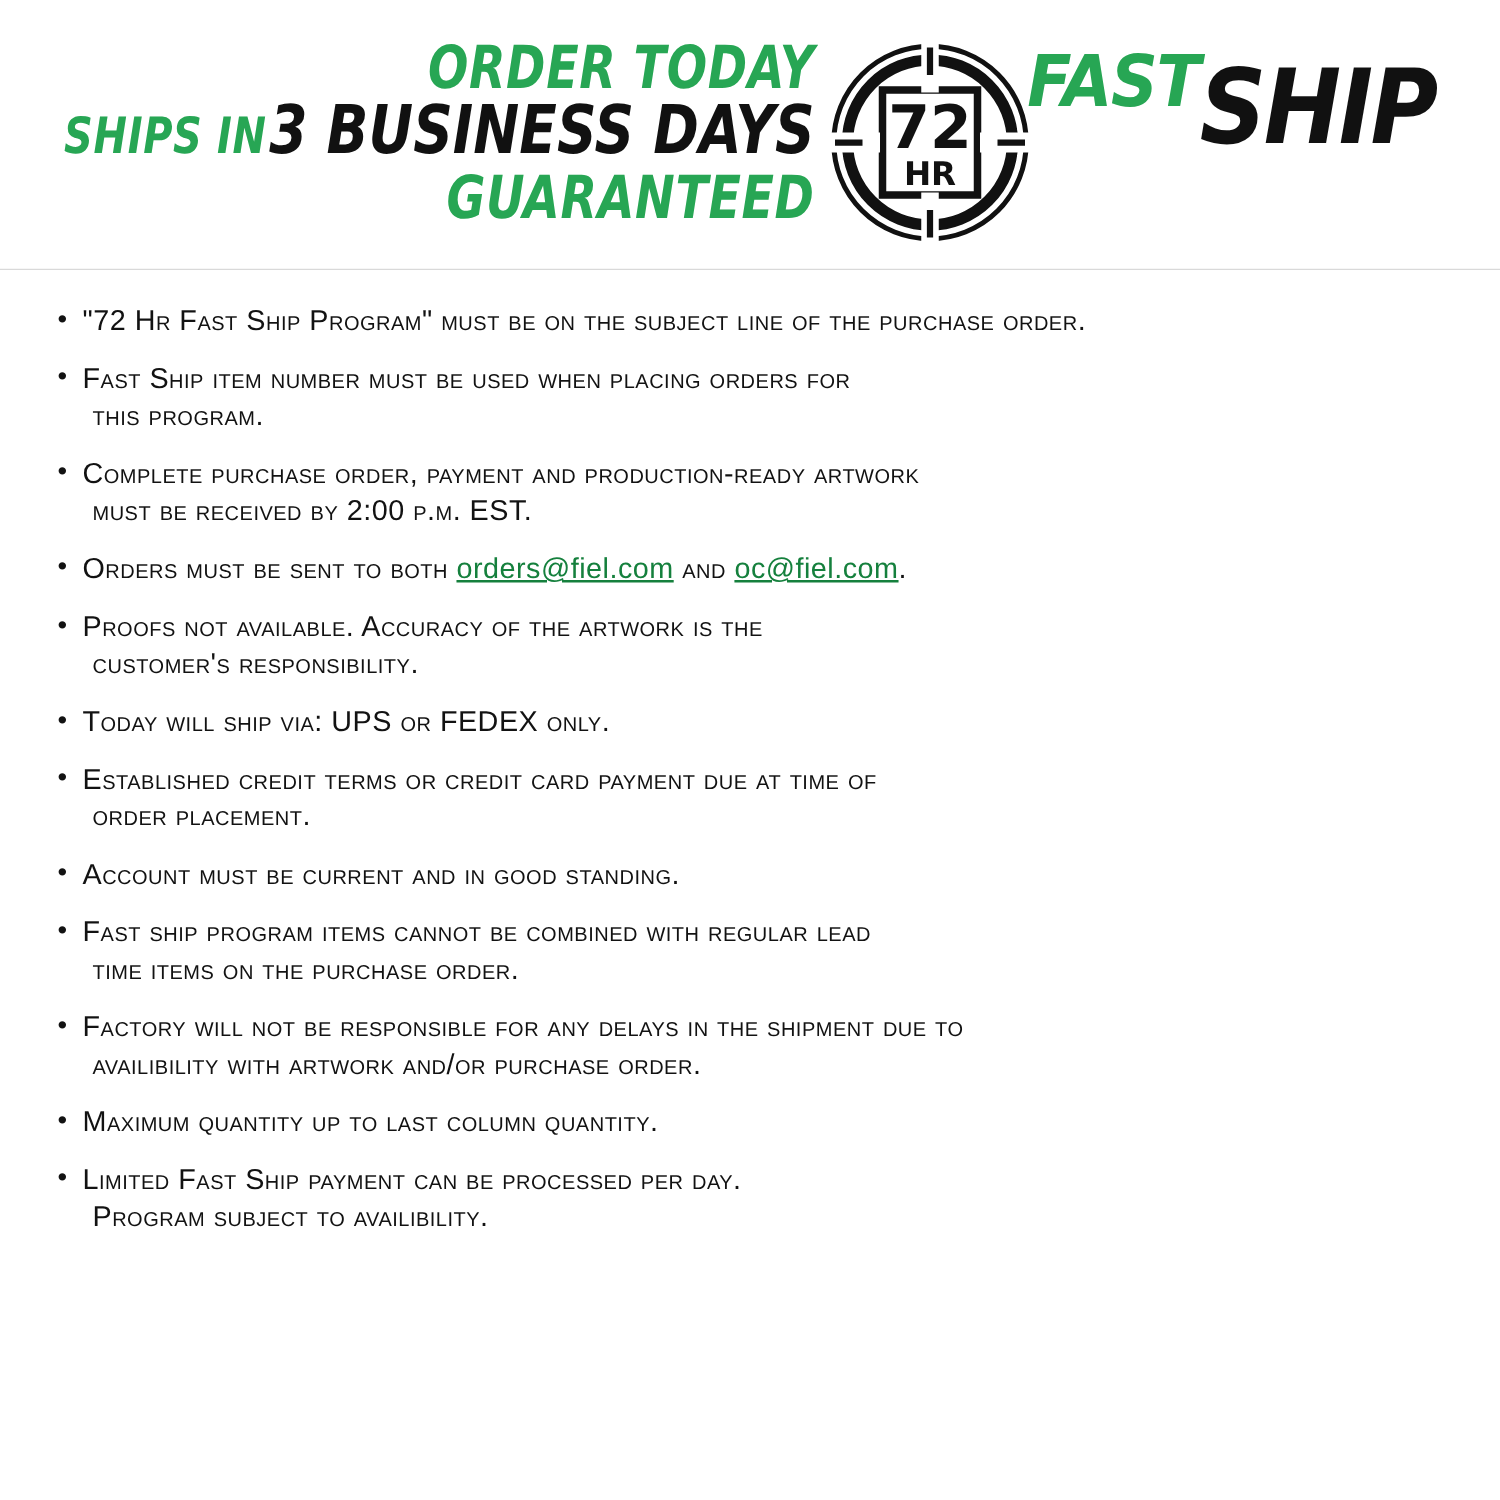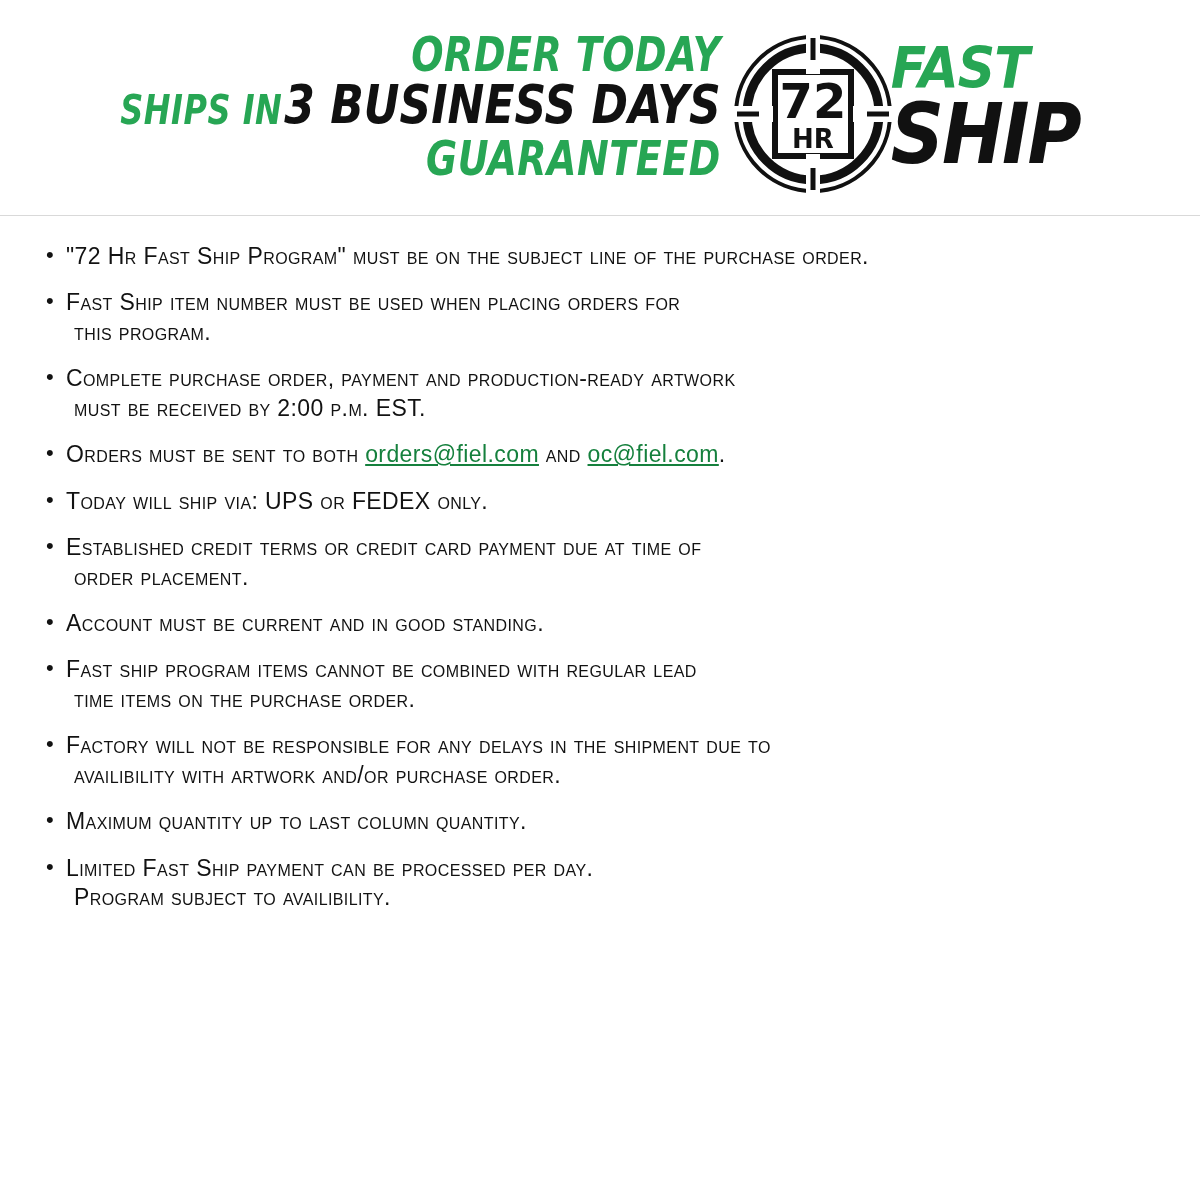--- a/index.html
+++ b/index.html
@@ -99,21 +99,21 @@
     width: 160px;
     height: 160px;
     margin: 0 2px 0 12px;
     flex: none;
   }
   .badge-wrap svg { display: block; }
 
   
   .fastship {
     display: flex;
-    flex-direction: column;
+    flex-direction: row;
     justify-content: center;
     padding-top: 14px;
     line-height: 0.92;
     margin-left: -4px;
   }
   .fast-word {
     font-family: "DejaVu Sans", sans-serif;
     font-weight: bold;
     font-style: italic;
     font-size: 52px;
@@ -224,20 +224,24 @@
       <span class="indent2">this program.</span>
     </li>
     <li>
       <span>Complete purchase order, payment and production-ready artwork</span>
       <span class="indent2">must be received by 2:00 p.m. EST.</span>
     </li>
     <li>
       <span>Orders must be sent to both </span><a class="email" href="#">orders@fiel.com</a><span> and </span><a class="email" href="#">oc@fiel.com</a><span>.</span>
     </li>
     <li>
+      <span>Proofs not available. Accuracy of the artwork is the</span>
+      <span class="indent2">customer's responsibility.</span>
+    </li>
+    <li>
       <span>Today will ship via: UPS or FEDEX only.</span>
     </li>
     <li>
       <span>Established credit terms or credit card payment due at time of</span>
       <span class="indent2">order placement.</span>
     </li>
     <li>
       <span>Account must be current and in good standing.</span>
     </li>
     <li>

